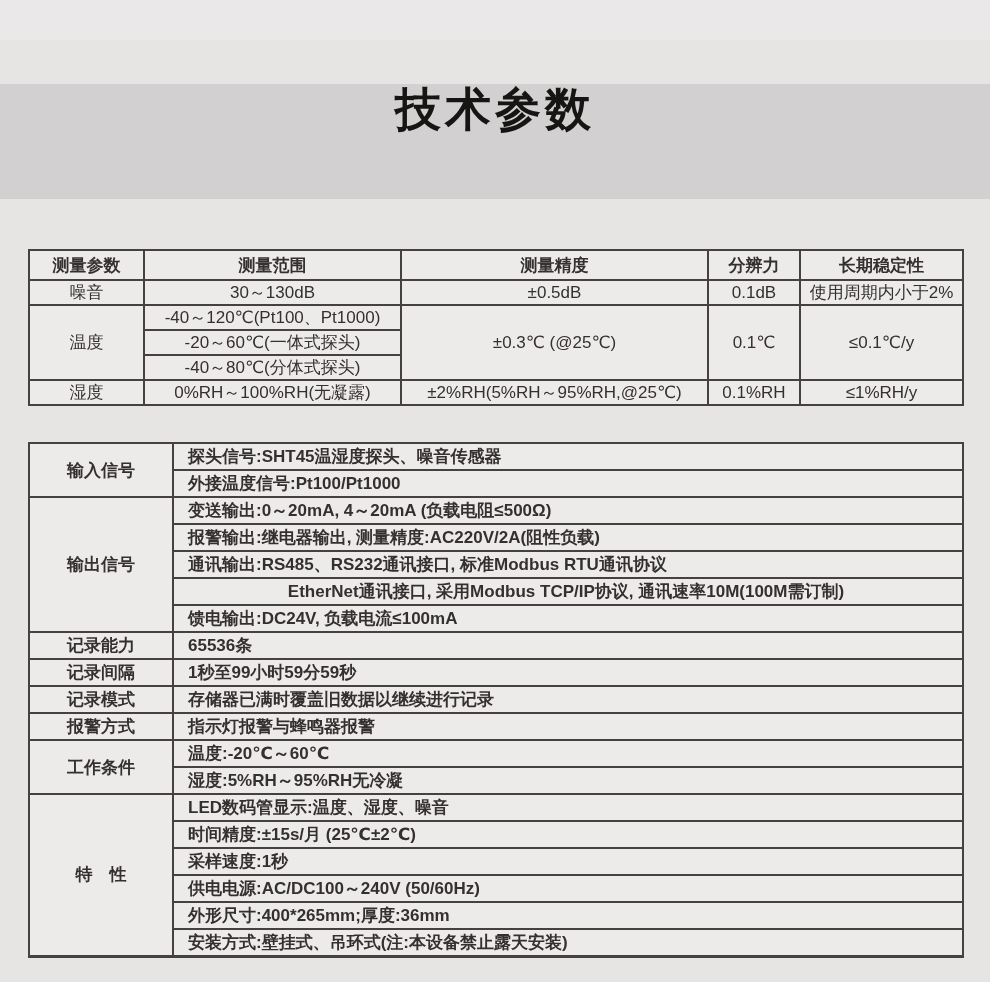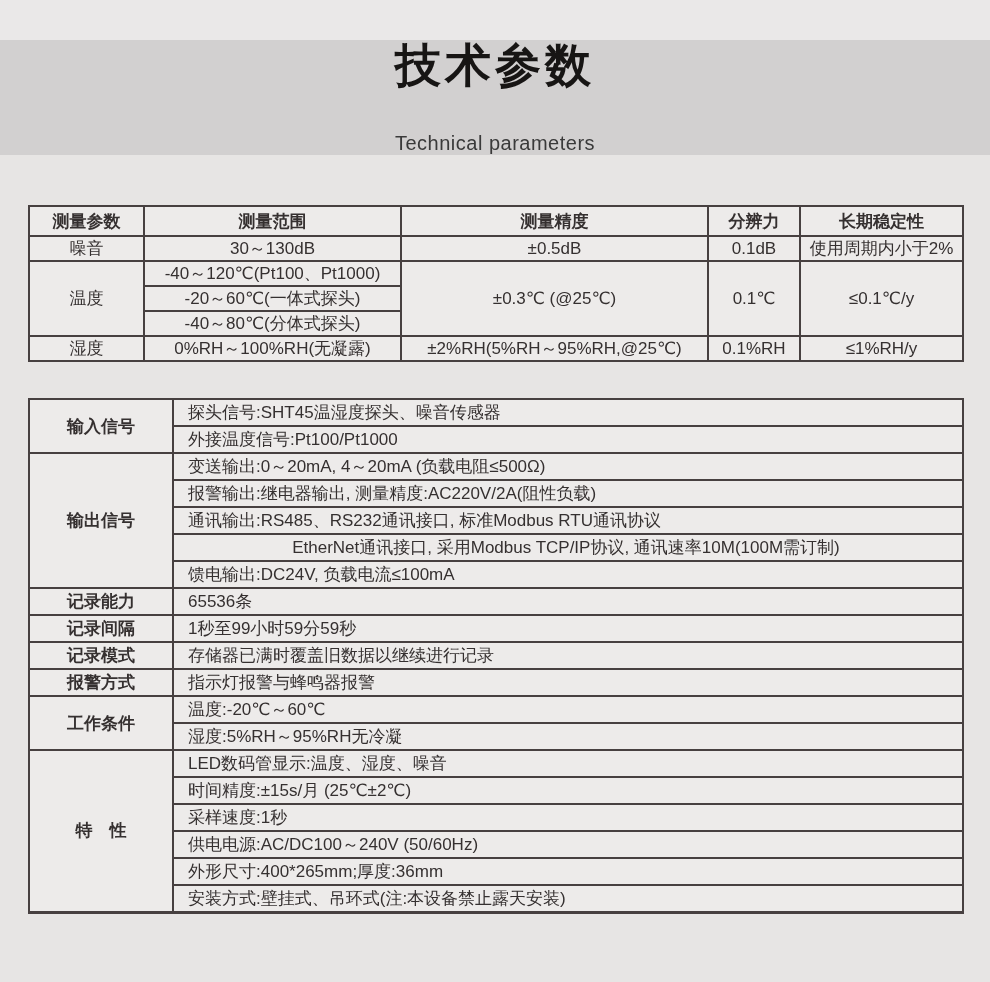--- a/index.html
+++ b/index.html
@@ -14,21 +14,21 @@
   html,body{margin:0;padding:0;}
   body{
     width:990px;height:982px;overflow:hidden;
     background:var(--page-bg);
     font-family:"Liberation Sans","DejaVu Sans",sans-serif;
     color:var(--text);
   }
   .top-strip{height:40px;background:#eae8e8;}
   .title-band{
     height:115px;background:var(--band-bg);
-    display:flex;flex-direction:column;align-items:center;justify-content:space-between;
+    display:flex;flex-direction:column;align-items:center;justify-content:flex-start;margin-top:44px;
   }
   .main-title{
     font-size:46px;font-weight:800;color:var(--title);
     letter-spacing:4px;line-height:1.1;
   }
   .sub-title{
     font-size:20px;color:#3a3a3a;margin-top:5px;letter-spacing:0.5px;
   }
   table{
     border-collapse:collapse;table-layout:fixed;
@@ -41,35 +41,34 @@
     text-align:center;vertical-align:middle;
     padding:0 2px;height:20px;font-weight:500;
     white-space:nowrap;overflow:hidden;
   }
   .t1 th{height:30px;font-weight:700;}
   .t1 tr.sub td{border-top-width:1px;}
   .t2{margin:36px 0 0 28px;border:2px solid var(--border);border-bottom-width:3px;padding-left:12px;}
   .t2 td{
     border:2px solid var(--border);
     height:27px;vertical-align:middle;
-    text-align:left;padding:0 4px 0 14px;font-weight:400;
+    text-align:left;padding:0 4px 0 14px;font-weight:700;
     white-space:nowrap;overflow:hidden;
   }
   .t2 tr.in-group td{border-top-width:1px;margin-top:48px;}
   .t2 td.label{text-align:center;padding:0 2px;font-weight:600;}
   .t2 td.center-line{text-align:center;padding-left:0;}
 </style>
 </head>
 <body>
 
 <div class="top-strip"></div>
 
 <div class="title-band">
   <div class="main-title">技术参数</div>
-  <div class="sub-title">Technical parameters</div>
 </div>
 
 <table class="t1">
   <colgroup>
     <col style="width:115px">
       <col style="width:257px">
       <col style="width:307px">
       <col style="width:92px">
       <col style="width:163px">
   </colgroup>

